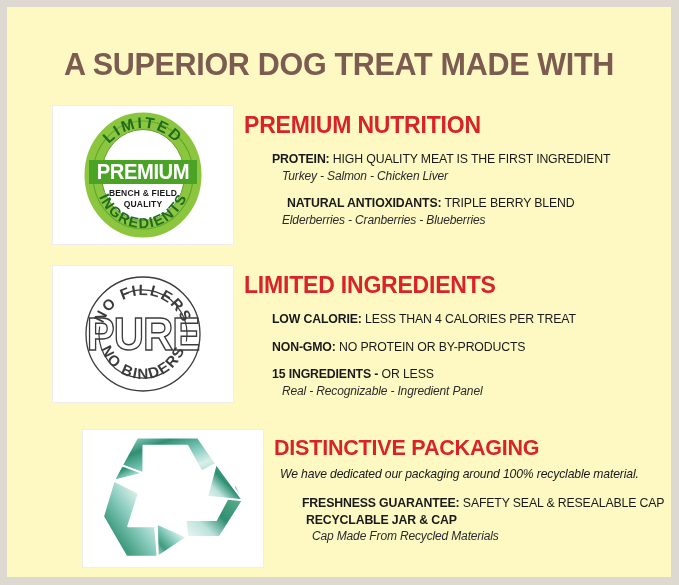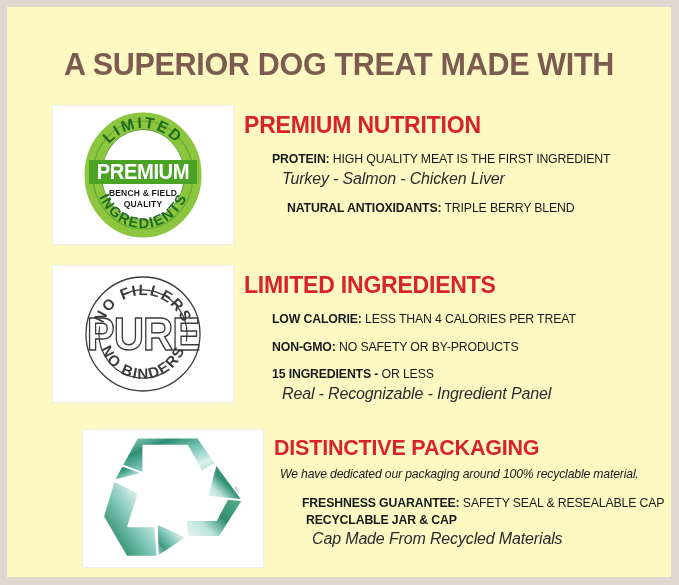--- a/index.html
+++ b/index.html
@@ -98,21 +98,21 @@
   }
   .line.indent  { padding-left: 28px; }
   .line.indent2 { padding-left: 32px; }
   .line.indent3 { padding-left: 38px; }
   .line.gap     { margin-top: 11px; }
   .line.gap-sm  { margin-top: 9px; }
   .line b { font-weight: bold; }
   .line.sub {
     font-style: italic;
     color: #2a2b2d;
-    font-size: 16px;
+    font-size: 12px;
   }
   .line.tagline {
     font-style: italic;
     font-weight: normal;
     font-size: 12.2px;
     padding-left: 6px;
     margin-top: 5px;
   }
 
   
@@ -156,20 +156,21 @@
           <text x="64" y="95" text-anchor="middle" font-family="'Liberation Sans', sans-serif" font-size="8.5" font-weight="bold" fill="#1b1b1b" letter-spacing="0.2">QUALITY</text>
         </svg>
       </div>
     </div>
     <div class="text-col">
       <div class="heading">PREMIUM NUTRITION</div>
       <div class="lines">
         <div class="line indent"><b>PROTEIN:</b><span> HIGH QUALITY MEAT IS THE FIRST INGREDIENT</span></div>
         <div class="line sub indent3">Turkey - Salmon - Chicken Liver</div>
         <div class="line gap"><b>NATURAL ANTIOXIDANTS:</b><span> TRIPLE BERRY BLEND</span></div>
+        <div class="line sub indent3">Elderberries - Cranberries - Blueberries</div>
       </div>
     </div>
   </div>
 
   <div class="row row-2">
     <div class="media-box">
       <div class="badge-pure">
         <svg width="122" height="122" viewBox="0 0 122 122">
           <defs>
             <path id="pArcTop" d="M 19 64 A 42 42 0 0 1 103 64"></path>
@@ -184,21 +185,21 @@
             <textPath href="#pArcBot" startOffset="50%" text-anchor="middle">NO BINDERS</textPath>
           </text>
           <text x="61" y="77" text-anchor="middle" font-family="'Liberation Sans', sans-serif" font-size="42" font-weight="bold" fill="none" stroke="#3b3b3b" stroke-width="1.3" letter-spacing="-1" transform="scale(1 1.12) translate(0 -8)">PURE</text>
         </svg>
       </div>
     </div>
     <div class="text-col">
       <div class="heading">LIMITED INGREDIENTS</div>
       <div class="lines">
         <div class="line indent"><b>LOW CALORIE:</b><span> LESS THAN 4 CALORIES PER TREAT</span></div>
-        <div class="line indent gap"><b>NON-GMO:</b><span> NO SAFETY OR BY-PRODUCTS</span></div>
+        <div class="line indent gap"><b>NON-GMO:</b><span> NO PROTEIN OR BY-PRODUCTS</span></div>
         <div class="line indent gap"><b>15 INGREDIENTS -</b><span> OR LESS</span></div>
         <div class="line sub indent3">Real - Recognizable - Ingredient Panel</div>
       </div>
     </div>
   </div>
 
   <div class="row row-3">
     <div class="media-box">
       <svg class="recycle" viewBox="0 0 160 145">
         <defs>

